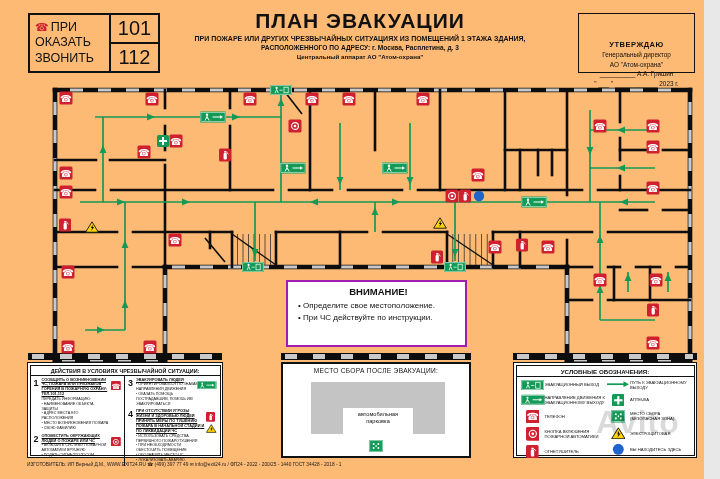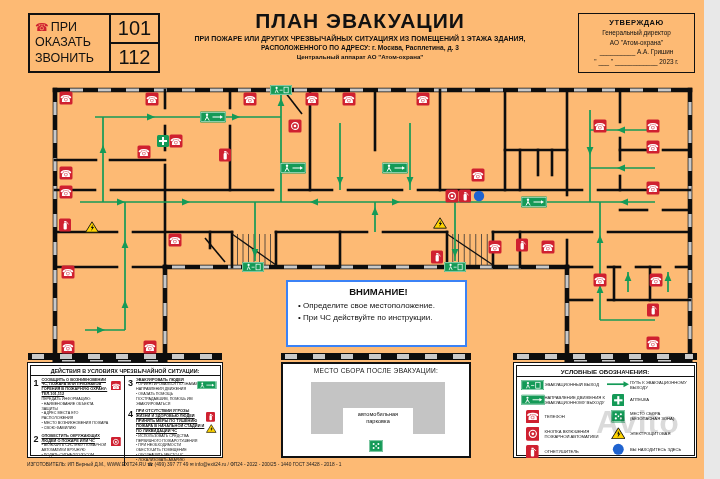--- a/index.html
+++ b/index.html
@@ -13,25 +13,25 @@
   #phonebox .num:first-child{border-bottom:2px solid #111;}
   .redphone{color:#cf2030;font-size:11px;margin-right:2px;}
   
   #titleblock{position:absolute;left:150px;top:10px;width:420px;text-align:center;}
   #title{font-size:21px;font-weight:bold;letter-spacing:1px;line-height:1.05;}
   #sub1{font-size:7px;font-weight:bold;margin-top:3px;}
   #sub2{font-size:6.6px;font-weight:bold;margin-top:2px;}
   #sub3{font-size:6.2px;font-weight:bold;margin-top:2px;}
   
   #approval{position:absolute;left:578px;top:13px;width:117px;height:60px;border:1.5px solid #111;text-align:center;font-size:6.4px;line-height:1.5;padding-top:3px;box-sizing:border-box;}
-  #approval .t{font-weight:bold;font-size:7.5px;letter-spacing:.5px;}
+  #approval .t{font-weight:bold;font-size:7.5px;letter-spacing:.5px;margin-top:22px;}
   
   #plan{position:absolute;left:0;top:0;width:720px;height:479px;}
   
-  #attention{position:absolute;left:286px;top:280px;width:181px;height:67px;border:2px solid #3b82f6;background:#fff;box-sizing:border-box;padding:4px 6px 0 10px;}
+  #attention{position:absolute;left:286px;top:280px;width:181px;height:67px;border:2px solid #a21caf;background:#fff;box-sizing:border-box;padding:4px 6px 0 10px;}
   #attention .t{text-align:center;font-weight:bold;font-size:9.5px;margin-bottom:3px;}
   #attention .li{font-size:8px;line-height:1.45;}
   
   .panel{position:absolute;border:1.5px solid #111;background:#fff;box-sizing:border-box;}
   .panel .inner{position:absolute;inset:1.5px;border:1px solid #111;}
   #actions{left:27px;top:362px;width:196px;height:96px;}
   #actions .hdr{text-align:center;font-size:5.4px;font-weight:bold;padding:2px 0 1px;border-bottom:1px solid #111;}
   #actions .cols{display:flex;}
   #actions .col{width:50%;padding:2px 3px 0 3px;box-sizing:border-box;}
   #actions .col:first-child{border-right:1px solid #111;}

